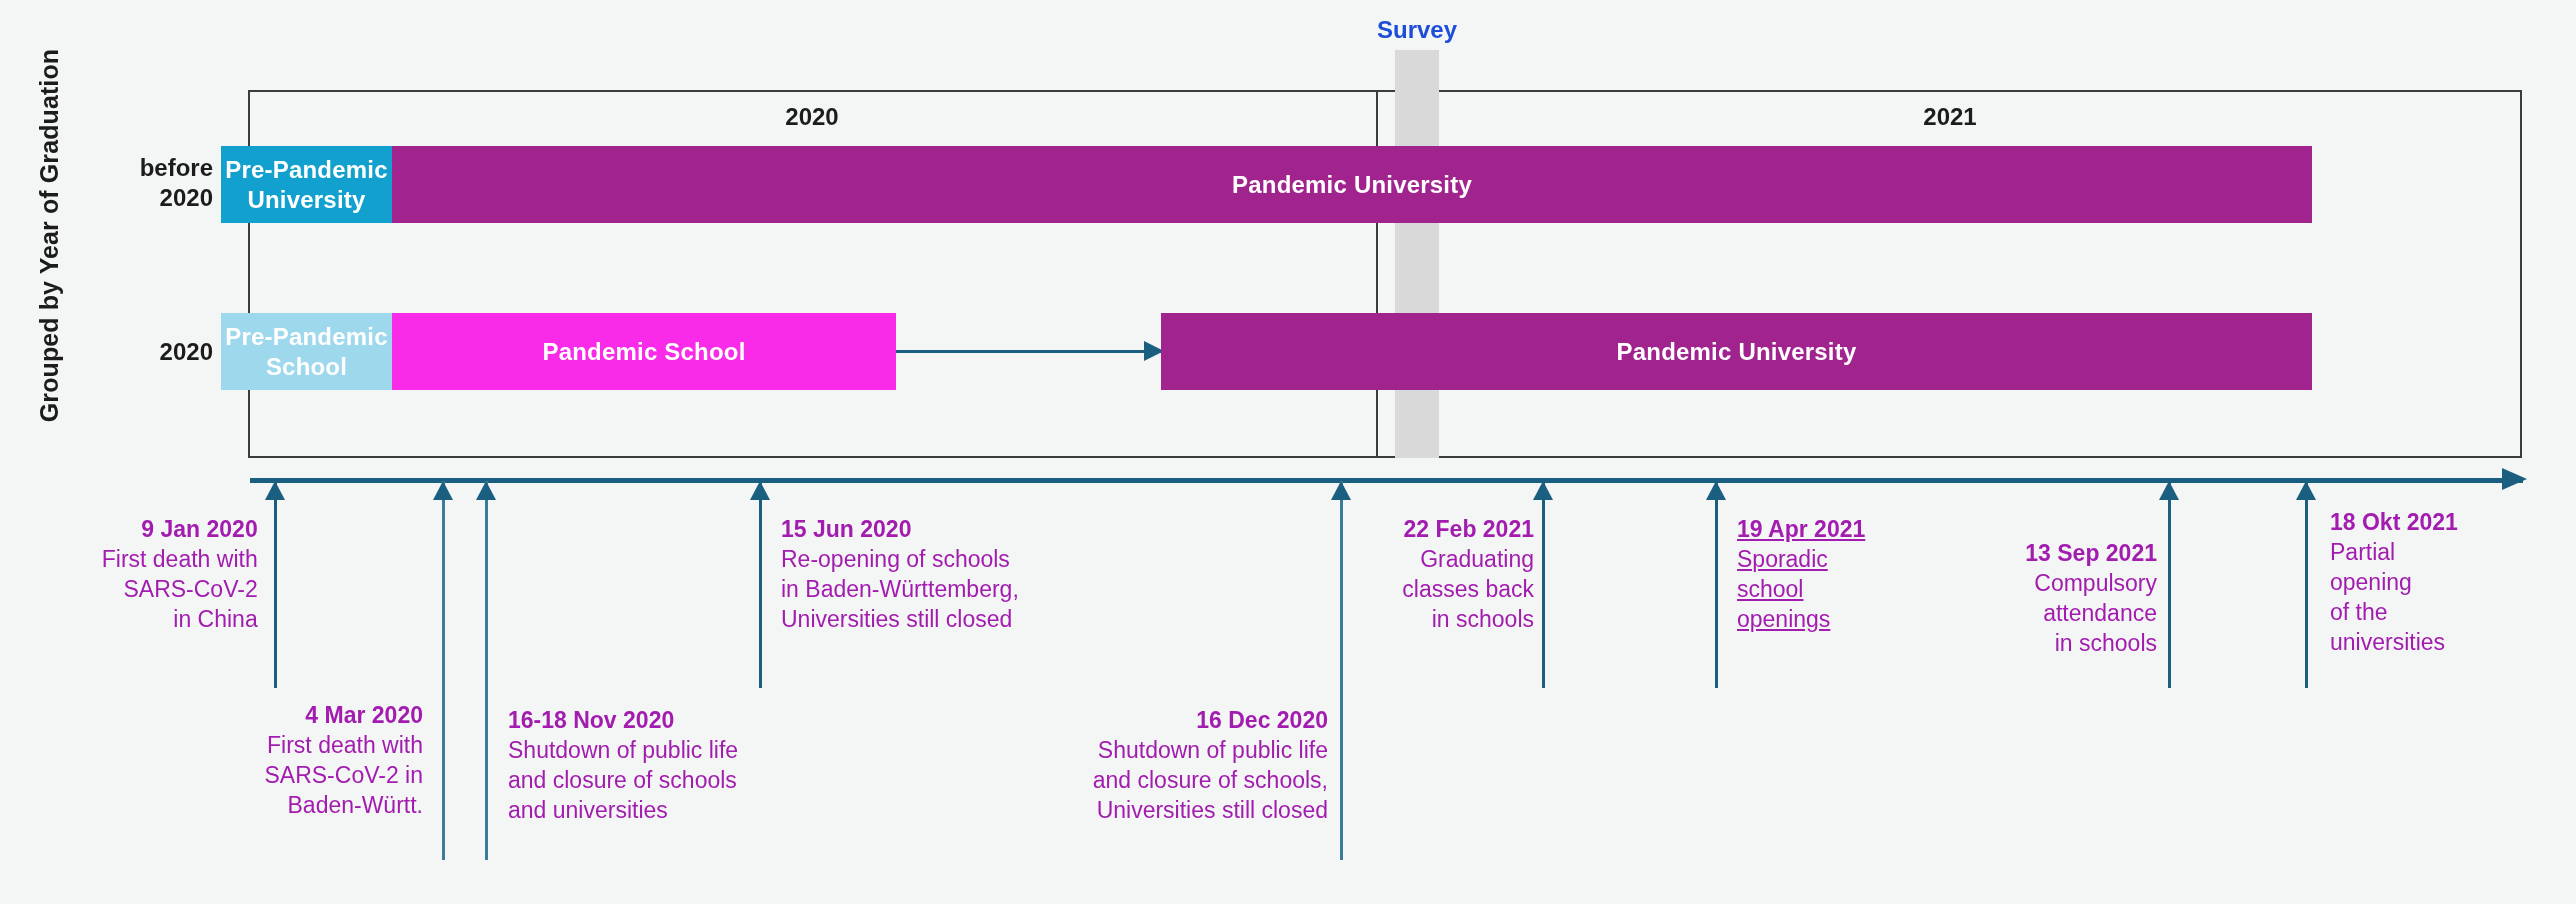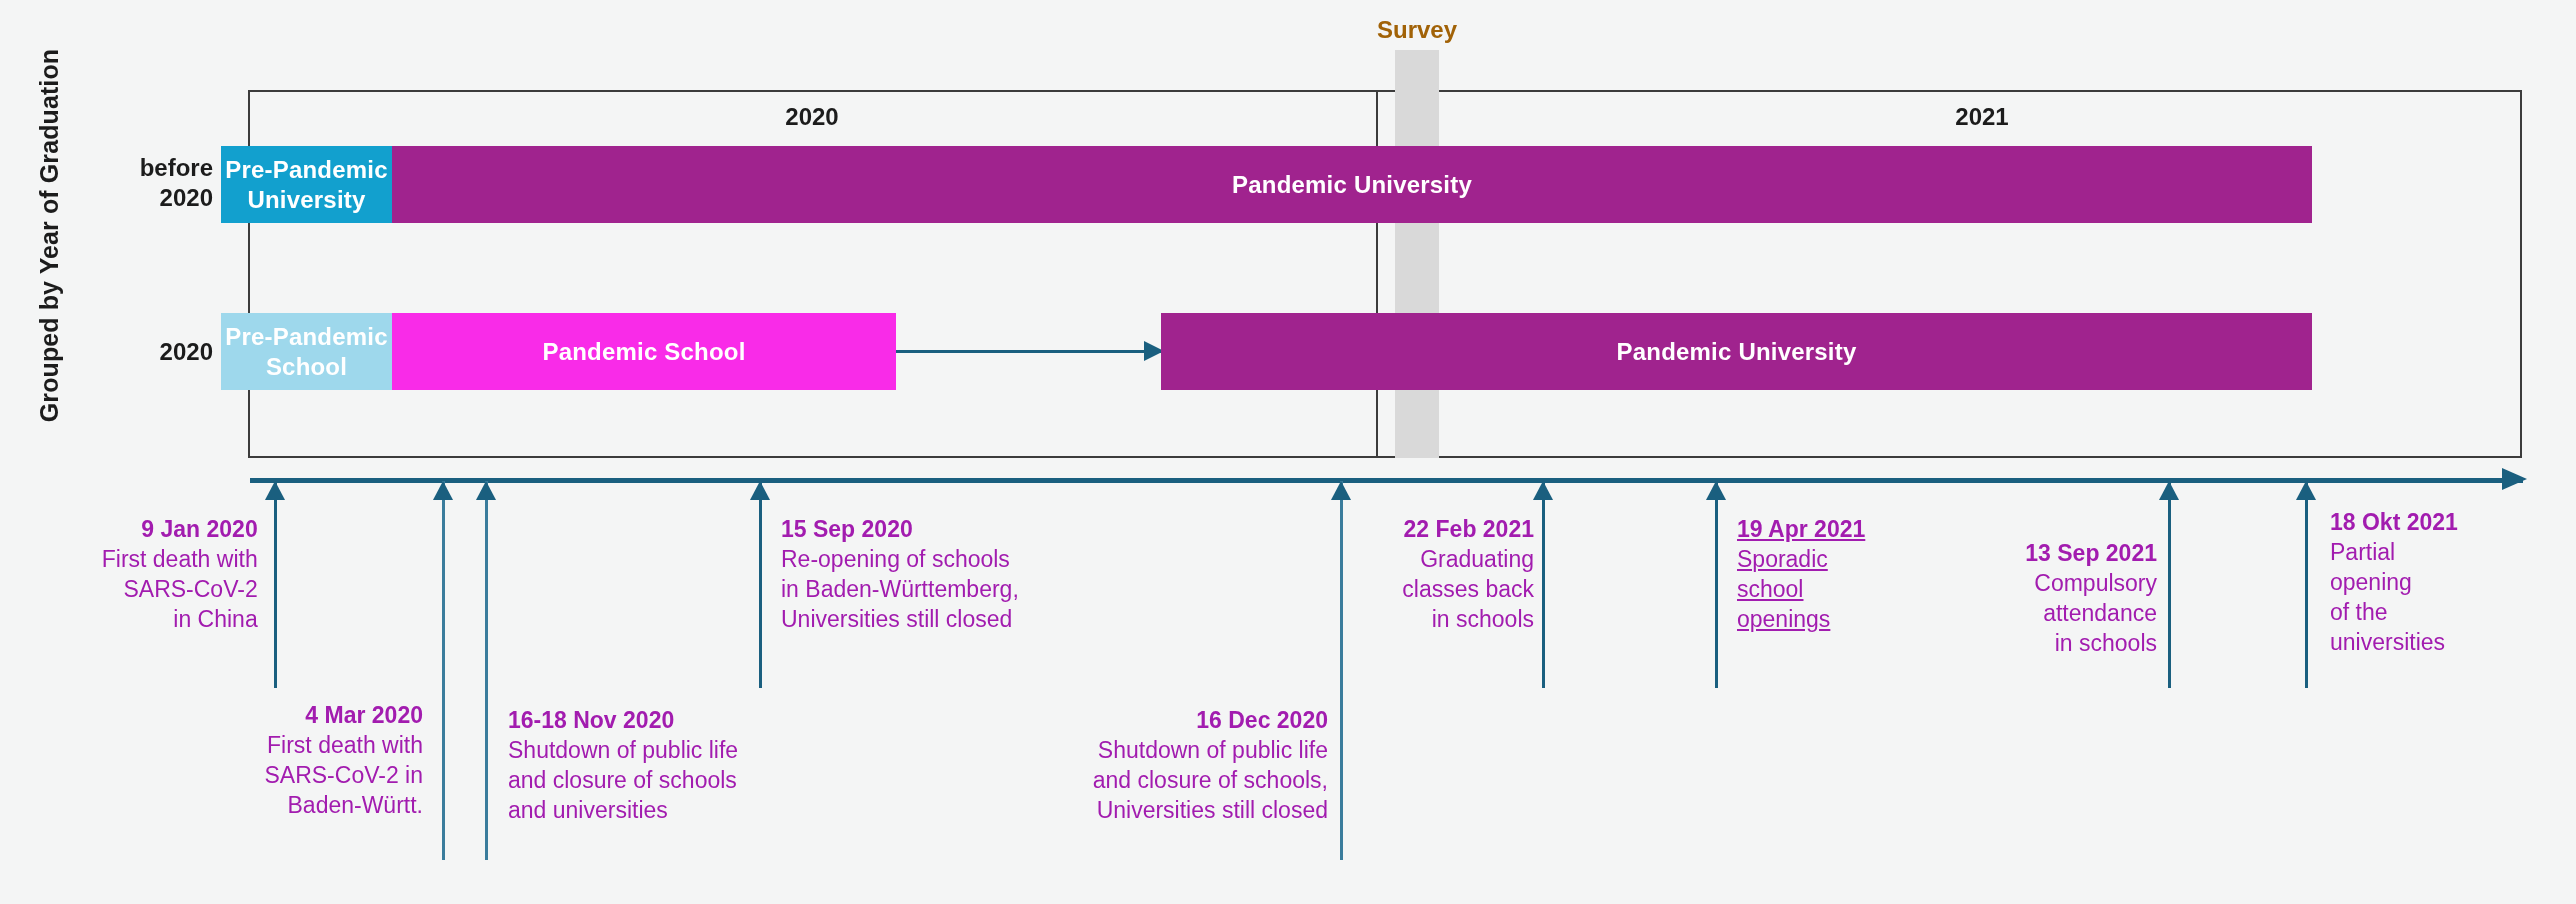--- a/index.html
+++ b/index.html
@@ -63,21 +63,21 @@
     width:44px; height:408px;
     background:#d9d9d9;
   }
   .surveylabel{
     position:absolute;
     left:1358px; top:16px;
     width:118px;
     text-align:center;
     font-size:24px;
     font-weight:700;
-    color:#a16207;
+    color:#1d4ed8;
   }
   .yearlabel{
     position:absolute;
     top:103px;
     font-size:24px;
     font-weight:700;
     color:#1c1c1c;
     text-align:center;
   }
 
@@ -174,21 +174,21 @@
     <div>2020</div>
   </div>
 
   <div class="frame"></div>
 
   <div class="surveyband"></div>
   <div class="yeardivider"></div>
   <div class="surveylabel">Survey</div>
 
   <div class="yearlabel" style="left:248px; width:1128px;">2020</div>
-  <div class="yearlabel" style="left:1378px; width:1144px;margin-left:32px;">2021</div>
+  <div class="yearlabel" style="left:1378px; width:1144px;">2021</div>
 
   <div class="bar" style="left:221px; top:146px; width:171px; height:77px; background:#12A0CE;">
     <div>
       <span>Pre-Pandemic</span>
       <span>University</span>
     </div>
   </div>
   <div class="bar" style="left:392px; top:146px; width:1920px; height:77px; background:#A0238E;">
     <span>Pandemic University</span>
   </div>
@@ -238,21 +238,21 @@
     </div>
 
   <div class="note ra" style="left:14.7px; top:515px; width:243px;">
     <span class="date">9 Jan 2020</span>
     <span class="body" style="white-space:pre-line">First death with
 SARS-CoV-2
 in China</span>
   </div>
 
   <div class="note la" style="left:781px; top:515px; width:412px;">
-    <span class="date">15 Sep 2020</span>
+    <span class="date">15 Jun 2020</span>
     <span class="body" style="white-space:pre-line">Re-opening of schools
 in Baden-Württemberg,
 Universities still closed</span>
   </div>
 
   <div class="note ra" style="left:1321px; top:515px; width:213px;">
     <span class="date">22 Feb 2021</span>
     <span class="body" style="white-space:pre-line">Graduating
 classes back
 in schools</span>

